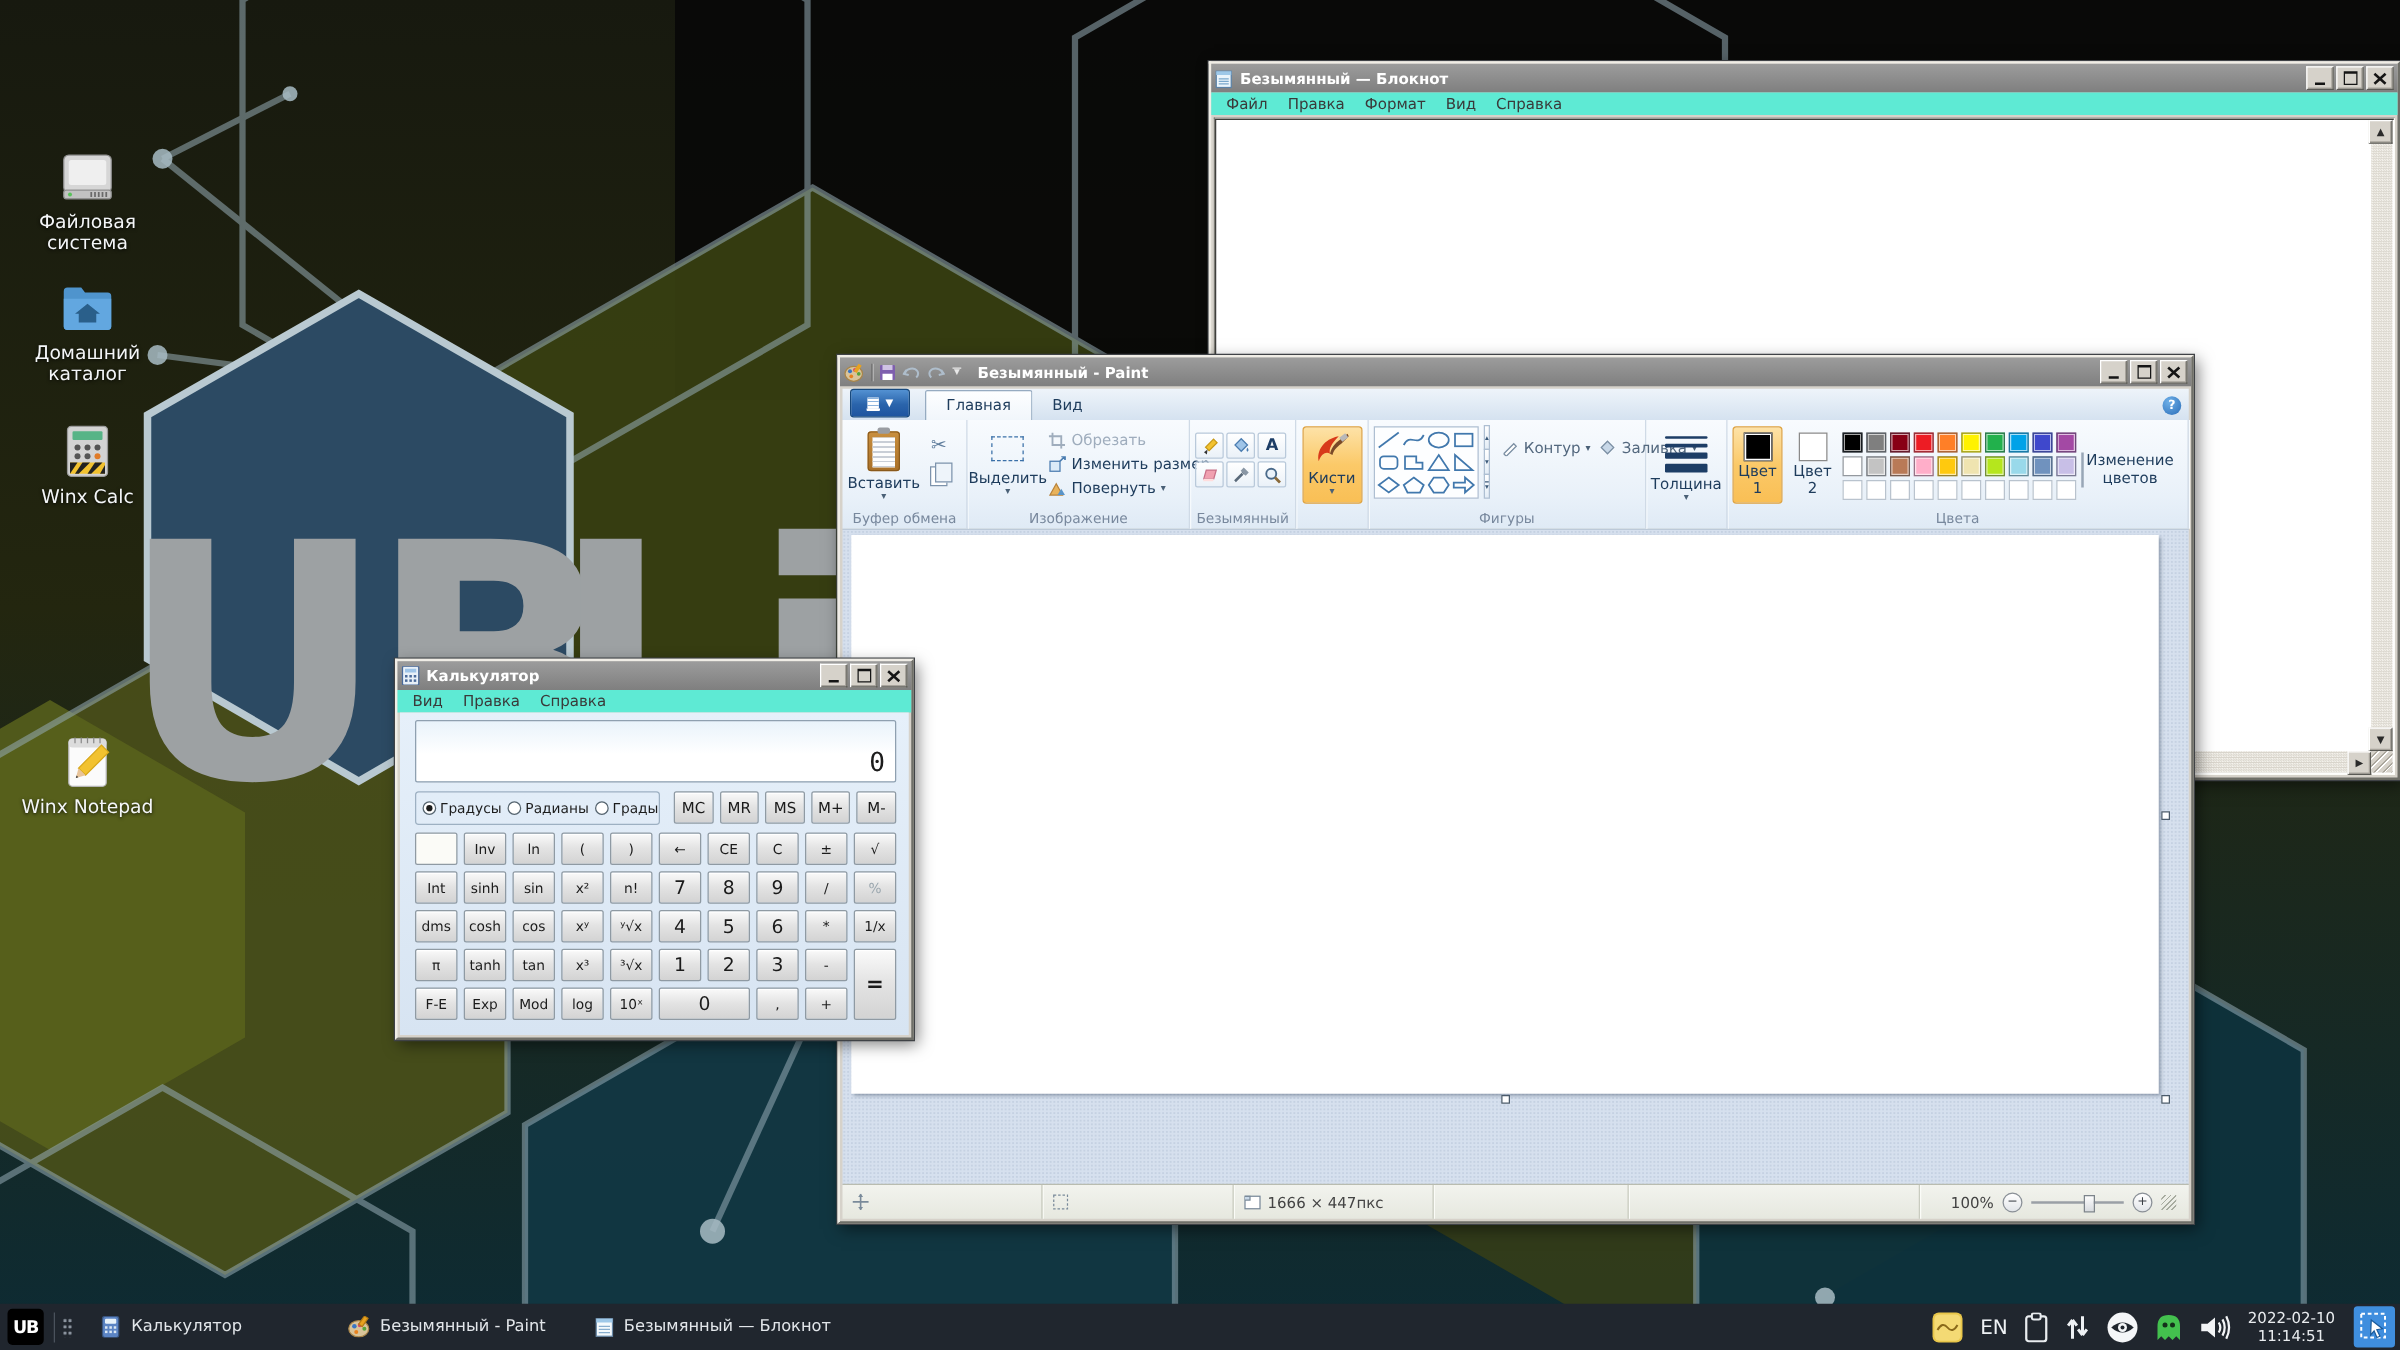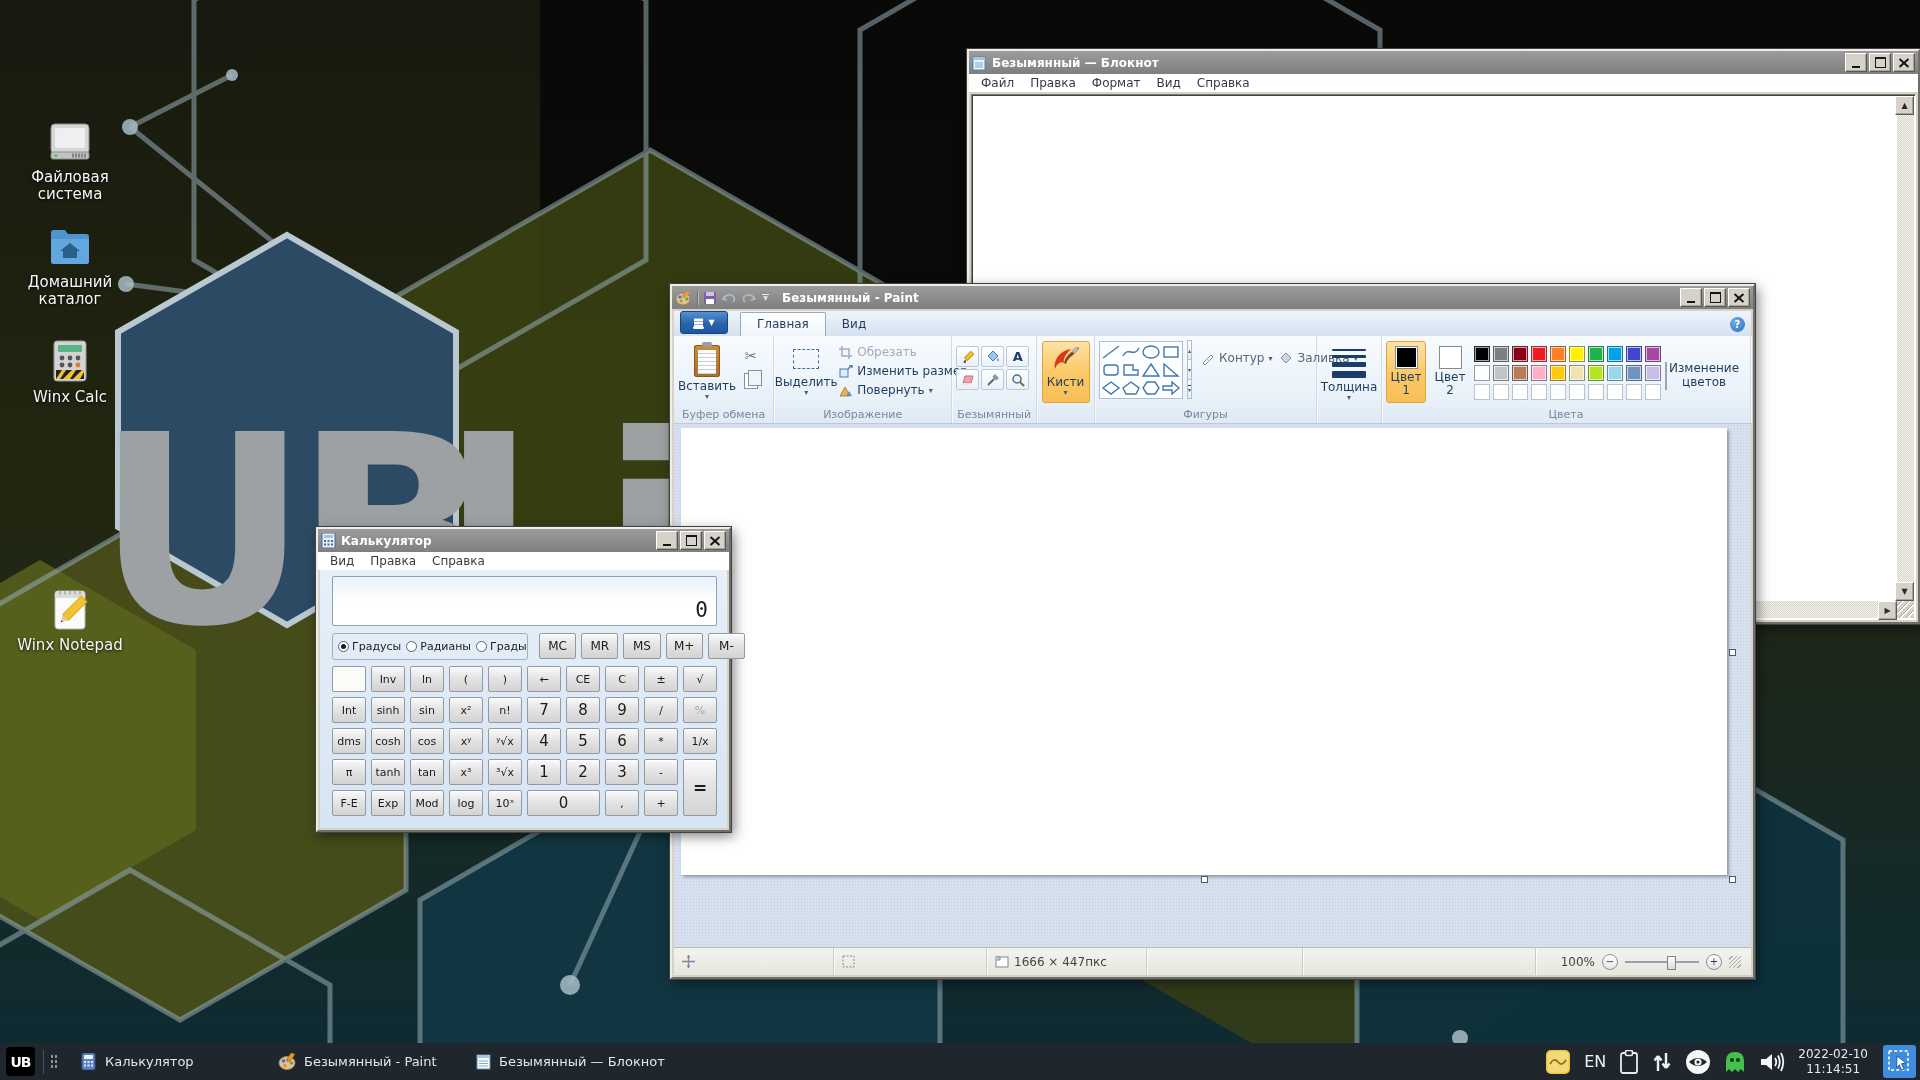--- a/index.html
+++ b/index.html
@@ -15,40 +15,40 @@
   .window{position:absolute;background:#d6d2ca;border:2px solid;border-color:#f0ede6 #6f6f68 #6f6f68 #f0ede6;box-shadow:0 0 0 1px #3f4246,3px 4px 12px rgba(0,0,0,.5);}
   .titlebar{height:23px;background:linear-gradient(180deg,#9c9c9c,#7f7f7f);display:flex;align-items:center;padding:0 3px;gap:5px;}
   .title{flex:1;color:#fff;font-weight:bold;font-size:12px;white-space:nowrap;overflow:hidden;}
   .tb-btns{display:flex;gap:2px;}
   .tb-btn{width:20px;height:17px;background:#d6d2ca;border:1px solid;border-color:#ffffff #5a5a55 #5a5a55 #ffffff;box-shadow:inset -1px -1px 0 #a8a49c;display:flex;align-items:center;justify-content:center;position:relative;}
   .g-min{width:8px;height:2px;background:#151515;margin-top:9px;}
   .g-max{width:9px;height:8px;border:1px solid #151515;border-top-width:2px;}
   .g-close{width:12px;height:10px;position:relative;}
   .g-close::before,.g-close::after{content:"";position:absolute;left:0;top:4px;width:12px;height:2px;background:#151515;}
   .g-close::before{transform:rotate(42deg);} .g-close::after{transform:rotate(-42deg);}
-  .menubar{height:18px;display:flex;align-items:center;gap:0;padding:0 4px;background:#ffffff;font-size:12px;color:#3a3a3a;}
+  .menubar{height:18px;display:flex;align-items:center;gap:0;padding:0 4px;background:#5eead4;font-size:12px;color:#3a3a3a;}
   .menubar span{padding:1px 8px;}
 
   
   .np-client{position:absolute;left:2px;top:43px;right:2px;bottom:2px;background:#fff;border:1px solid;border-color:#7d7d76 #fcfcf8 #fcfcf8 #7d7d76;box-shadow:inset 1px 1px 0 #3f3f3c;}
   .sb-track{background-image:conic-gradient(#f4f2ec 0 25%,#d9d5cc 0 50%,#f4f2ec 0 75%,#d9d5cc 0);background-size:2px 2px;}
   .sb-v{position:absolute;top:1px;right:1px;bottom:18px;width:17px;}
   .sb-h{position:absolute;left:1px;right:18px;bottom:1px;height:17px;}
   .sb-btn{position:absolute;width:17px;height:17px;background:#d6d2ca;border:1px solid;border-color:#fff #5a5a55 #5a5a55 #fff;box-shadow:inset -1px -1px 0 #a8a49c;display:flex;align-items:center;justify-content:center;font-size:8px;color:#2a2a2a;}
   .grip{position:absolute;right:1px;bottom:1px;width:17px;height:17px;background:#d6d2ca;background-image:repeating-linear-gradient(135deg,transparent 0 3px,#aaa69c 3px 4px,#fff 4px 5px);}
 
   
   .calc-body{position:absolute;left:2px;top:41px;right:2px;bottom:2px;background:linear-gradient(180deg,#e6f0fa,#d7e4f2);}
   .calc-display{position:absolute;left:12px;top:6px;width:385px;height:50px;background:linear-gradient(180deg,#e9f3fb,#ffffff 55%);border:1px solid #8fa0b0;border-radius:2px;display:flex;align-items:flex-end;justify-content:flex-end;padding:3px 8px;box-sizing:border-box;font-family:"DejaVu Sans Mono","Liberation Mono",monospace;font-size:21px;color:#1c1c1c;}
   .angle-box{position:absolute;left:12px;top:63px;width:196px;height:27px;border:1px solid #9db0c2;border-radius:3px;display:flex;align-items:center;gap:5px;padding:0 5px;box-sizing:border-box;font-size:11px;color:#1c1c1c;}
   .rwrap{display:flex;align-items:center;gap:3px;}
   .rdo{width:11px;height:11px;border-radius:50%;border:1px solid #55646f;background:#fff;box-sizing:border-box;flex:none;}
   .rdo.on{display:flex;align-items:center;justify-content:center;}
   .rdo.on::after{content:"";width:5px;height:5px;border-radius:50%;background:#1b1b1b;}
-  .mem-row{position:absolute;left:219px;top:63px;width:206px;height:26px;display:flex;gap:5px;}
+  .mem-row{position:absolute;left:219px;top:63px;width:178px;height:26px;display:flex;gap:5px;}
   .ck{border:1px solid #8f9aa3;border-radius:2px;background:linear-gradient(180deg,#fafafa,#e3e3e3 48%,#d3d3d3);box-shadow:inset 0 1px 0 #fff;font-family:"DejaVu Sans","Liberation Sans",sans-serif;font-size:11px;color:#1b1b1b;padding:0;cursor:default;}
   .mem-row .ck{flex:1;font-size:12px;}
   .calc-grid{position:absolute;left:12px;top:96px;width:385px;display:grid;grid-template-columns:repeat(10,1fr);grid-auto-rows:26px;gap:5px;}
   .ck.num{font-size:15px;}
   .ck.eq{grid-column:10;grid-row:4 / span 2;font-size:17px;font-weight:bold;}
   .ck.zero{grid-column:span 2;}
   .ck.dim{color:#9ba7af;}
   .ck.blank{background:#fbfbf7;}
 
   

